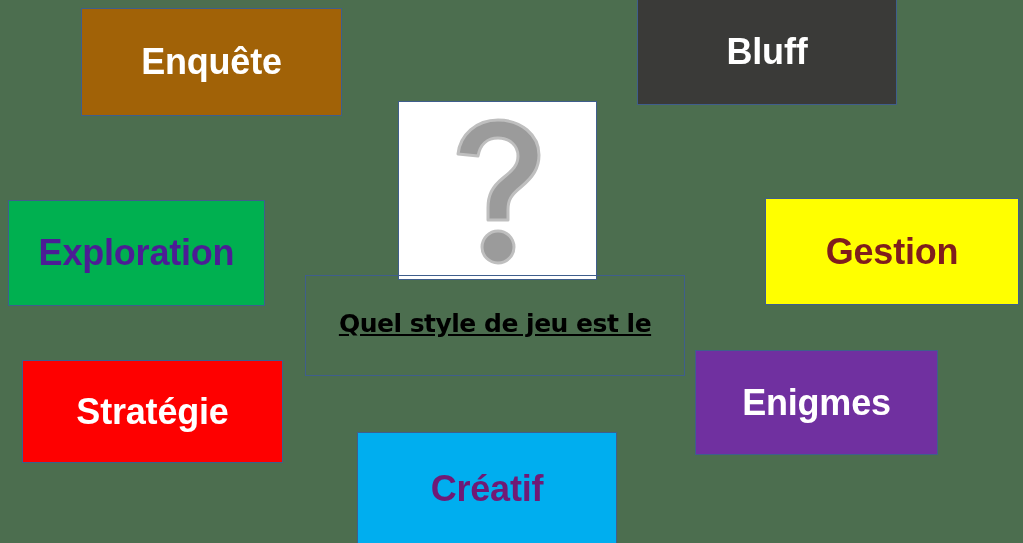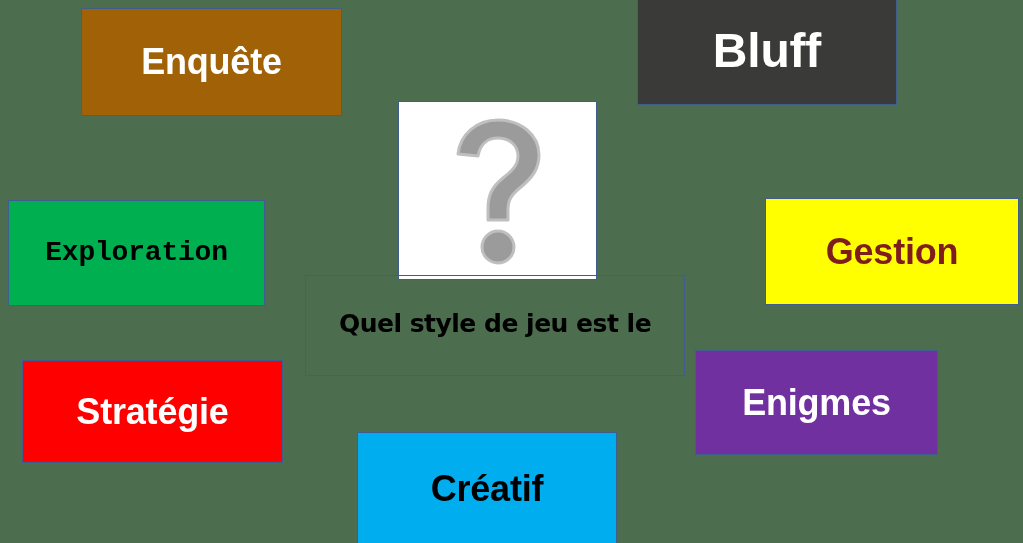--- a/index.html
+++ b/index.html
@@ -77,36 +77,36 @@
 
 <div id="stage" style="width: 1023px; height: 543px;">
 
   <div id="canvas-bg" style="background: rgb(76, 110, 79);"></div>
 
   <div id="genre-cards">
       <div class="card" style="left: 81px; top: 8px; width: 261px; height: 108px; background: #a16207;">
         <span class="card-label" style="color: rgb(255, 255, 255); font-size: 36px;">Enquête</span>
       </div>
       <div class="card" style="left: 637px; top: -2px; width: 260px; height: 107px; background: rgb(58, 58, 56);">
-        <span class="card-label" style="color: rgb(255, 255, 255); font-size: 48px;">Bluff</span>
+        <span class="card-label" style="color: rgb(255, 255, 255); font-size: 36px;">Bluff</span>
       </div>
       <div class="card" style="left: 8px; top: 200px; width: 257px; height: 106px; background: rgb(0, 176, 80);">
-        <span class="card-label" style="color: #000000; font-size: 28px; font-family: Liberation Mono, monospace;">Exploration</span>
+        <span class="card-label" style="color: #4c1d95; font-size: 36px;">Exploration</span>
       </div>
       <div class="card" style="left: 765px; top: 198px; width: 254px; height: 107px; background: rgb(255, 255, 0);">
         <span class="card-label" style="color: #7f1d1d; font-size: 36px;">Gestion</span>
       </div>
       <div class="card" style="left: 22px; top: 360px; width: 261px; height: 103px; background: rgb(254, 0, 0);">
         <span class="card-label" style="color: rgb(255, 255, 255); font-size: 36px;">Stratégie</span>
       </div>
       <div class="card" style="left: 695px; top: 350px; width: 243px; height: 105px; background: rgb(112, 48, 160);">
         <span class="card-label" style="color: rgb(255, 255, 255); font-size: 36px;">Enigmes</span>
       </div>
       <div class="card" style="left: 357px; top: 432px; width: 260px; height: 113px; background: rgb(0, 174, 239);">
-        <span class="card-label" style="color: #000000; font-size: 36px;">Créatif</span>
+        <span class="card-label" style="color: #701a75; font-size: 36px;">Créatif</span>
       </div>
     </div>
 
   <div id="mystery-card" style="left: 398px; top: 101px; width: 199px; height: 179px; background: rgb(255, 255, 255);">
     <svg id="question-mark-icon" width="92" height="150" viewBox="0 0 92 150" aria-hidden="true">
       <path d="M46 4
                C 24 4, 8 19, 6 38
                L 26 40
                C 28 29, 35 22, 46 22
                C 58 22, 66 30, 66 40
@@ -116,18 +116,18 @@
                L 56 104
                L 56 94
                C 56 84, 59 79, 69 71
                C 81 61, 87 52, 87 39
                C 87 19, 69 4, 46 4 Z" fill="#9b9b9b" stroke="#bfbfbf" stroke-width="3" stroke-linejoin="round"></path>
       <circle cx="46" cy="131" r="16" fill="#9b9b9b" stroke="#bfbfbf" stroke-width="3"></circle>
     </svg>
   </div>
 
   <div id="question-box" style="left: 305px; top: 275px; width: 380px; height: 101px;">
-    <div id="question-text" style="color: rgb(0, 0, 0);">
+    <div id="question-text" style="color: rgb(0, 0, 0); text-decoration: underline;">
       <span>Quel style de jeu est le</span><br>
     </div>
   </div>
 
 </div>
 
 </body></html>

